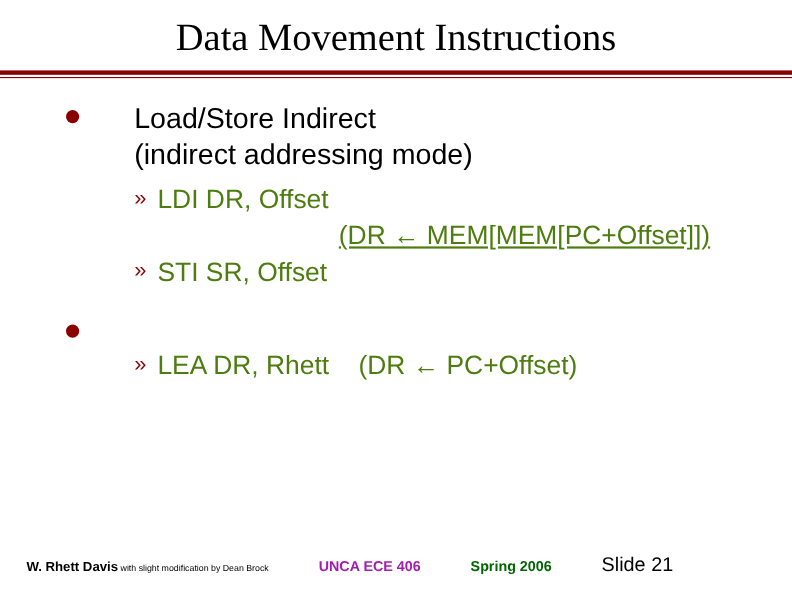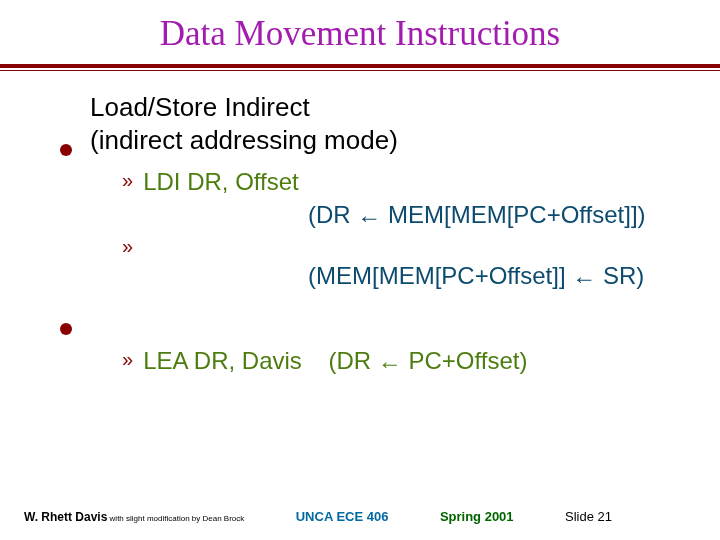--- a/index.html
+++ b/index.html
@@ -11,21 +11,21 @@
   }
   .slide {
     width: 720px;
     height: 540px;
     position: relative;
     padding: 14px 40px 0 40px;
   }
   .title {
     font-family: "Times New Roman", Times, serif;
     font-size: 35px;
-    color: #a21caf;
+    color: #000000;
     text-align: center;
     margin-bottom: 10px;
   }
   .rule {
     height: 4px;
     background: #8a0000;
     width: 720px;
     margin-left: -40px;
     margin-bottom: 2px;
   }
@@ -34,22 +34,23 @@
     background: #8a0000;
     width: 720px;
     margin-left: -40px;
     margin-bottom: 20px;
   }
   .body {
     padding-left: 20px;
   }
   .lvl1 {
     display: flex;
-    align-items: flex-end;
+    align-items: flex-start;
     margin-bottom: 10px;
+    gap: 32px;
   }
   .bullet-dot {
     width: 12px;
     height: 12px;
     border-radius: 50%;
     background: #8a0000;
     margin-top: 9px;
     margin-right: 18px;
     flex: 0 0 12px;
   }
@@ -75,46 +76,47 @@
     flex: 0 0 auto;
   }
   .lvl2-text {
     font-size: 24px;
     color: #4d7c0f;
     line-height: 1.3;
   }
   .cont {
     padding-left: 186px;
     font-size: 24px;
-    color: #0c4a6e;
+    color: #4d7c0f;
     line-height: 1.3;
     margin-bottom: 2px;
+    text-decoration: underline;
   }
   .lvl2-inline {
     display: flex;
     align-items: flex-start;
     margin-bottom: 2px;
   }
   .footer {
     position: absolute;
     bottom: 16px;
     left: 0;
     width: 636px;
     padding: 0 24px;
     display: flex;
     justify-content: space-between;
     align-items: baseline;
     font-size: 12px;
     color: #000;
   }
   .footer .author { }
   .footer .author .mod { font-size: 8px; }
-  .footer .course { color: #0369a1; font-weight: bold; font-size: 13px; }
+  .footer .course { color: #a21caf; font-weight: bold; font-size: 13px; }
   .footer .term { color: #006600; font-weight: bold; font-size: 13px;}
-  .footer .slidenum { font-size: 13px; }
+  .footer .slidenum { font-size: 18px; }
 </style>
 </head>
 <body>
 
 <div class="slide">
   <div class="title">Data Movement Instructions</div>
   <div class="rule"></div>
   <div class="rule-thin"></div>
 
   <div class="body">
@@ -127,40 +129,40 @@
 
     <div class="lvl2-group">
       <div class="lvl2">
         <div class="chev">»</div>
         <div class="lvl2-text">LDI DR, Offset</div>
       </div>
       <div class="cont">(DR ←  MEM[MEM[PC+Offset]])</div>
 
       <div class="lvl2">
         <div class="chev">»</div>
+        <div class="lvl2-text">STI SR, Offset</div>
       </div>
-      <div class="cont">(MEM[MEM[PC+Offset]] ← SR)</div>
     </div>
 
     <div class="lvl1">
       <div class="bullet-dot"></div>
     </div>
 
     <div class="lvl2-group">
       <div class="lvl2-inline">
         <div class="chev">»</div>
         <div class="lvl2-text">
-          <span>LEA DR, Davis</span>&nbsp;&nbsp;&nbsp;&nbsp;<span>(DR ← PC+Offset)</span>
+          <span>LEA DR, Rhett</span>&nbsp;&nbsp;&nbsp;&nbsp;<span>(DR ← PC+Offset)</span>
         </div>
       </div>
     </div>
 
   </div>
 
   <div class="footer">
     <div class="author">
       <b><span>W. Rhett Davis</span></b><span class="mod"> with slight modification by Dean Brock</span>
     </div>
     <div class="course">UNCA ECE 406</div>
-    <div class="term">Spring 2001</div>
+    <div class="term">Spring 2006</div>
     <div class="slidenum">Slide 21</div>
   </div>
 </div>
 
 </body></html>

